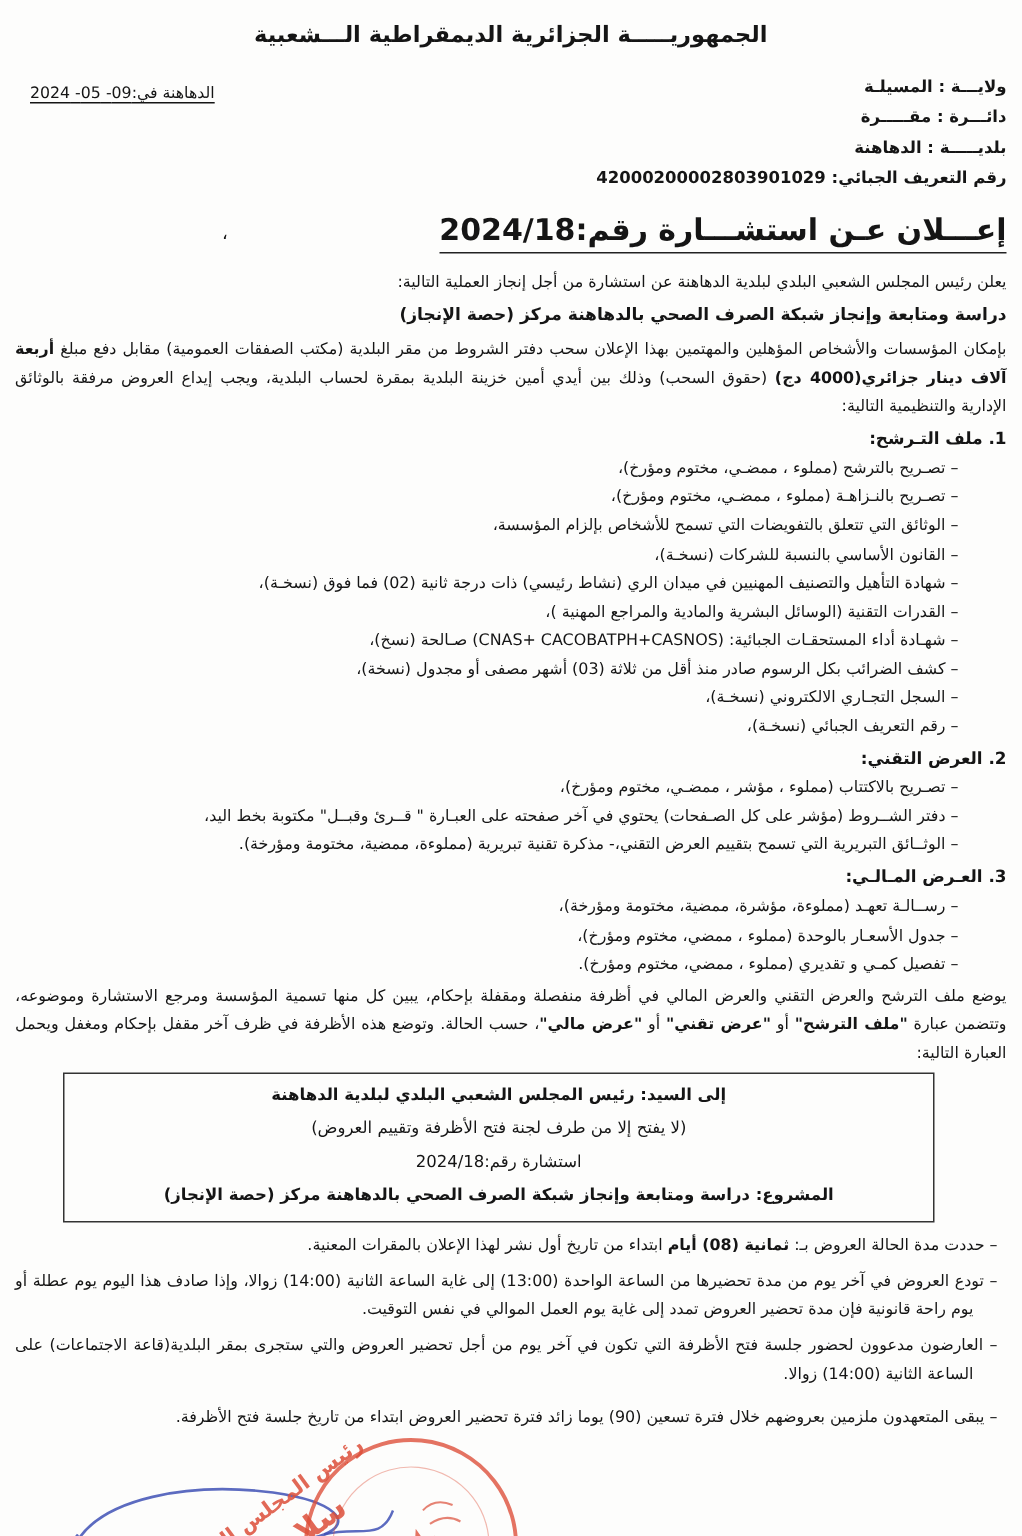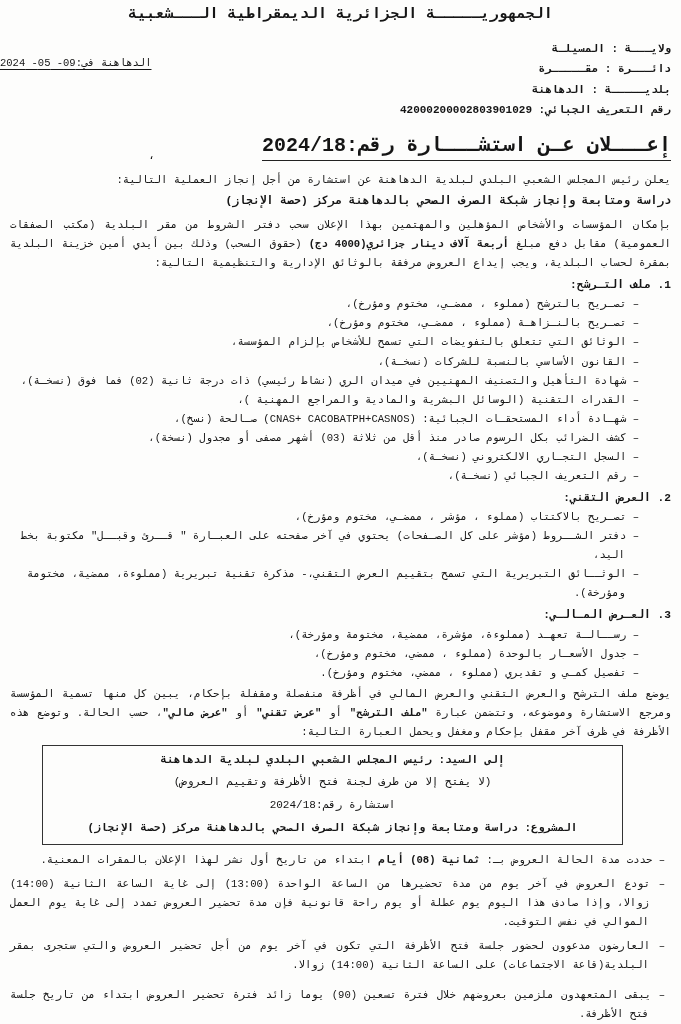--- a/index.html
+++ b/index.html
@@ -1,28 +1,27 @@
 <!DOCTYPE html>
 <html lang="ar" dir="rtl"><head>
 <meta charset="utf-8">
 <style>
   * { margin:0; padding:0; box-sizing:border-box; }
   html,body { background:#e8e8e8; }
   body { font-family:"DejaVu Sans", sans-serif; }
   .page {
     position:relative; width:681px; height:1024px; margin:0 auto;
     background:#fdfdfc; color:#151515; direction:rtl; overflow:hidden;
-    padding:0 10px 0 10px;
-    font-family:Liberation Mono, monospace;
+    padding:10px 10px 0 10px;
   }
   .republic-title { text-align:center; font-size:15px; font-weight:bold; margin-top:4px; letter-spacing:.2px; }
   .admin-block { margin-top:16px; font-size:11px; font-weight:bold; line-height:1.85; }
   .admin-block .row { white-space:nowrap; }
   .date-line {
-    position:absolute; left:0; top:56px; font-size:10.5px;
+    position:absolute; left:20px; top:56px; font-size:10.5px;
     text-decoration:underline; text-underline-offset:3px; white-space:nowrap;
   }
   .doc-title {
     text-align:right; font-size:20px; font-weight:bold; margin-top:12px;
   }
   .doc-title .t-inner { display:inline-block; border-bottom:1.5px solid #222; padding-bottom:3px; }
   .stray-mark { position:absolute; left:148px; top:148px; font-size:12px; }
   .content { font-size:10.6px; line-height:1.8; margin-top:10px; }
   .announce-line { margin-top:4px; }
   .project-title { text-align:right; font-weight:bold; font-size:11.4px; margin:1px 0 3px 60px; }

